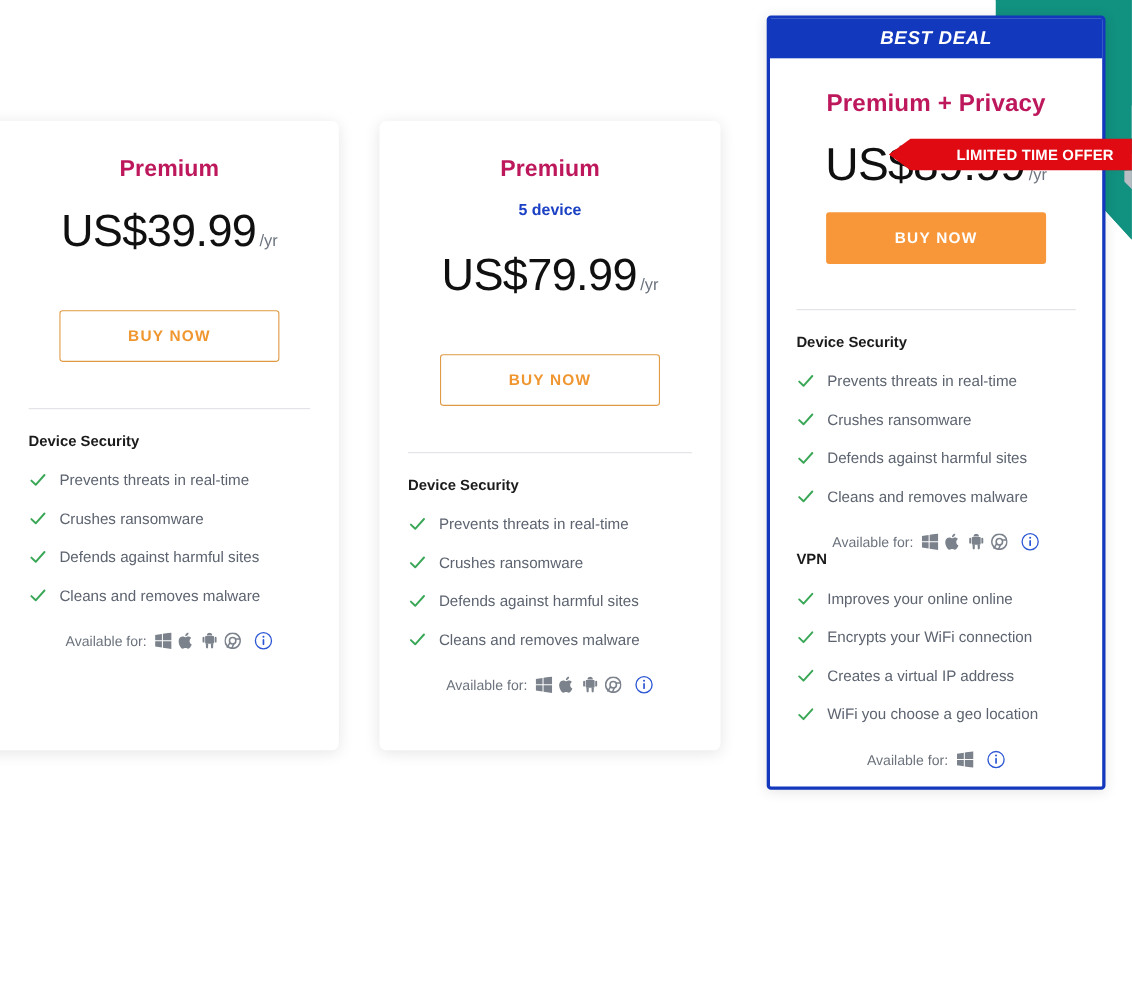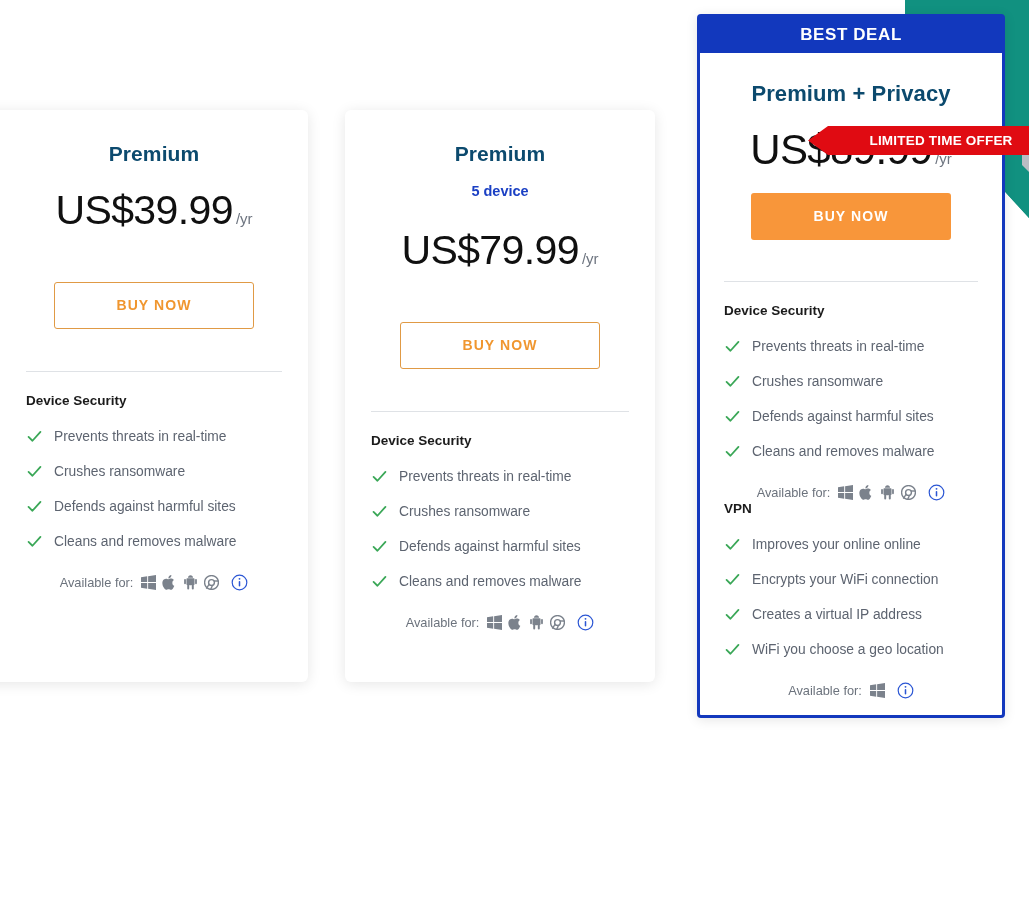--- a/index.html
+++ b/index.html
@@ -37,21 +37,21 @@
     border-radius: 6px;
     box-shadow: 0 2px 14px rgba(0,0,0,0.10);
     z-index: 2;
   }
   .card-inner { padding: 0 26px; }
 
   .plan-name {
     text-align: center;
     font-size: 21px;
     font-weight: bold;
-    color: #0c4a6e;
+    color: #be185d;
     letter-spacing: .1px;
   }
   .plan-devices {
     text-align: center;
     font-size: 14.5px;
     font-weight: bold;
     color: #1b40c4;
   }
   .price-row {
     text-align: center;
@@ -156,20 +156,21 @@
   }
   .best-banner {
     background: #1238bd;
     color: #ffffff;
     height: 36px;
     line-height: 36px;
     text-align: center;
     font-size: 17px;
     font-weight: bold;
     letter-spacing: .6px;
+    font-style: italic;
   }
 
   .ribbon {
     position: absolute;
     left: 108px;
     top: 109px;
     width: 226px;
     height: 29px;
     z-index: 6;
     pointer-events: none;

